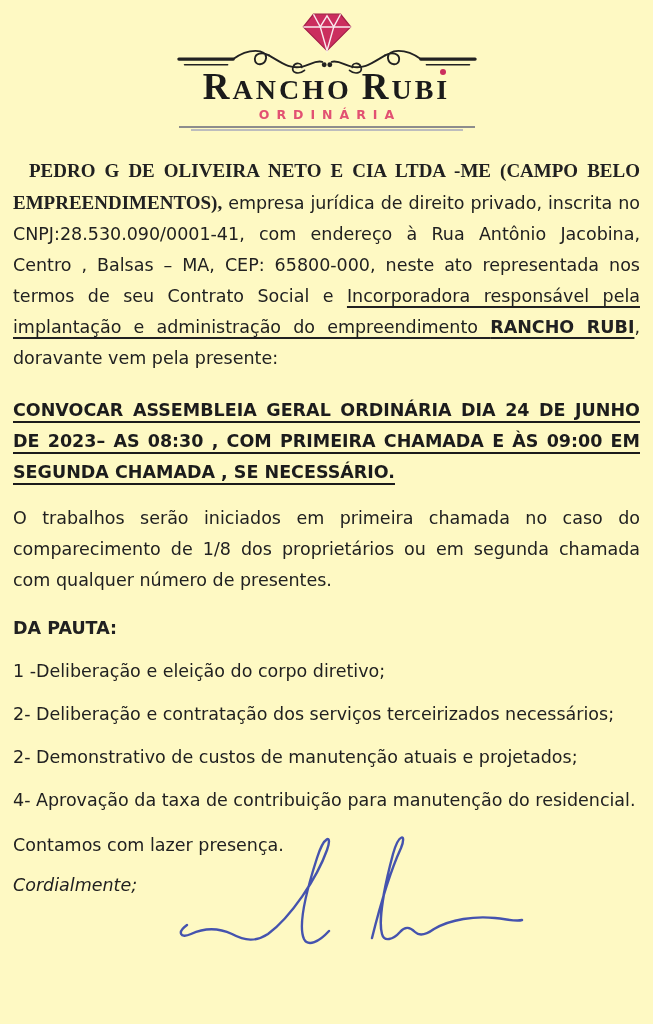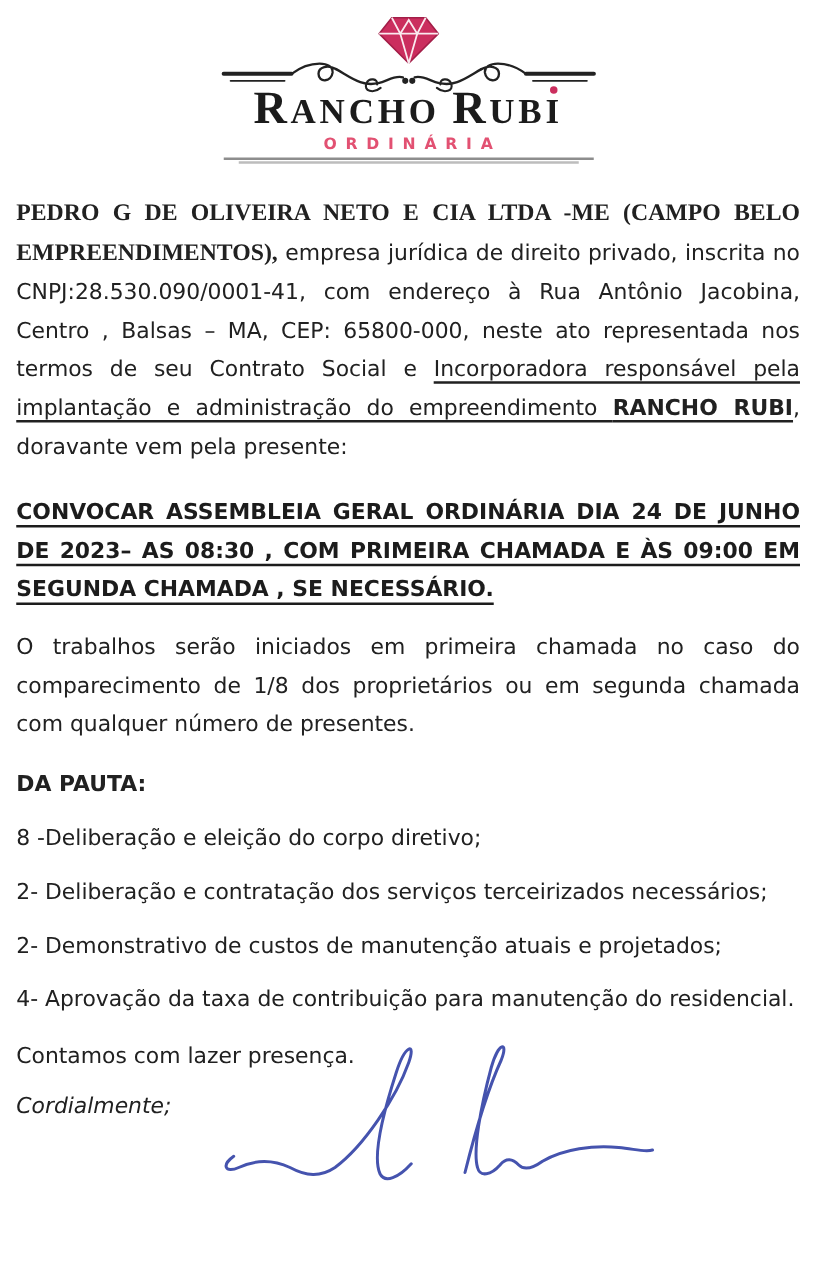--- a/index.html
+++ b/index.html
@@ -1,20 +1,20 @@
 <!DOCTYPE html>
 <html><head>
 <meta charset="utf-8">
 <style>
   html,body{margin:0;padding:0;background:#e9e9e9;}
   .page{
     position:relative;
     width:653px;height:1024px;
     margin:0 auto;
-    background:#ffffff;
+    background:#fef9c3;
     overflow:hidden;
     font-family:"DejaVu Sans",sans-serif;
     color:#212121;
   }
   
   .logo{padding-top:10px;text-align:center;}
   .gem{display:block;margin:0 auto;width:62px;height:44px;}
   .flourish{display:block;margin:-9px auto 0;width:300px;height:30px;}
   .logo-title{
     display:block;margin-top:-8px;
@@ -36,21 +36,21 @@
     display:block;margin-top:-3px;
     font-size:12.5px;font-weight:bold;
     letter-spacing:7px;text-indent:7px;
     color:var(--subtitle,#e25172);
   }
   .logo-rule1{width:296px;height:2.4px;background:#8d8d8d;margin:4px auto 0;}
   .logo-rule2{width:272px;height:1.2px;background:#bdbdbd;margin:1px auto 0;}
   
   .doc{padding:0 13px;margin-top:24px;font-size:17.5px;line-height:31px;}
   .doc p{margin:0;text-align:justify;}
-  .serif-bold{font-family:"Liberation Serif","DejaVu Serif",serif;font-weight:bold;font-size:19px;}
+  .serif-bold{font-family:"Liberation Serif","DejaVu Serif",serif;font-weight:bold;font-size:19px;margin-left:16px;}
   .u{text-decoration:underline;text-decoration-thickness:1.8px;text-underline-offset:4px;}
   .bu{font-weight:bold;text-decoration:underline;text-decoration-thickness:1.8px;text-underline-offset:4px;}
   .h-convocar,.h-location{
     margin-top:21px !important;
     font-weight:bold;
     text-decoration:underline;
     text-decoration-thickness:2.4px;
     text-underline-offset:5px;
     color:#1c1c1c;
   }
@@ -98,21 +98,21 @@
 
     <p><span class="serif-bold">PEDRO G DE OLIVEIRA NETO E CIA LTDA -ME (CAMPO BELO EMPREENDIMENTOS),</span><span> empresa jurídica de direito privado, inscrita no CNPJ:28.530.090/0001-41, com endereço à Rua Antônio Jacobina, Centro , Balsas – MA, CEP: 65800-000, neste ato representada nos termos de seu Contrato Social e </span><span class="u">Incorporadora responsável pela implantação e administração do empreendimento </span><span class="bu">RANCHO RUBI</span><span>, doravante vem pela presente:</span></p>
 
     <p class="h-convocar">CONVOCAR ASSEMBLEIA GERAL ORDINÁRIA DIA 24 DE JUNHO DE 2023– AS 08:30 , COM PRIMEIRA CHAMADA E ÀS 09:00 EM SEGUNDA CHAMADA , SE NECESSÁRIO.</p>
 
 
     <p class="p-quorum">O trabalhos serão iniciados em primeira chamada no caso do comparecimento de 1/8 dos proprietários ou em segunda chamada com qualquer número de presentes.</p>
 
     <p class="h-pauta">DA PAUTA:</p>
 
-    <p class="agenda-item">8 -Deliberação e eleição do corpo diretivo;</p>
+    <p class="agenda-item">1 -Deliberação e eleição do corpo diretivo;</p>
     <p class="agenda-item">2- Deliberação e contratação dos serviços terceirizados necessários;</p>
     <p class="agenda-item">2- Demonstrativo de custos de manutenção atuais e projetados;</p>
     <p class="agenda-item">4- Aprovação da taxa de contribuição para manutenção do residencial.</p>
 
     <p class="p-presence">Contamos com lazer presença.</p>
     <p class="p-regards">Cordialmente;</p>
 
     <div class="sig-area">
       <svg class="signature-svg" viewBox="0 0 352 124">
         <g stroke="var(--ink,#4553ae)" stroke-width="2.4" fill="none" stroke-linecap="round">

